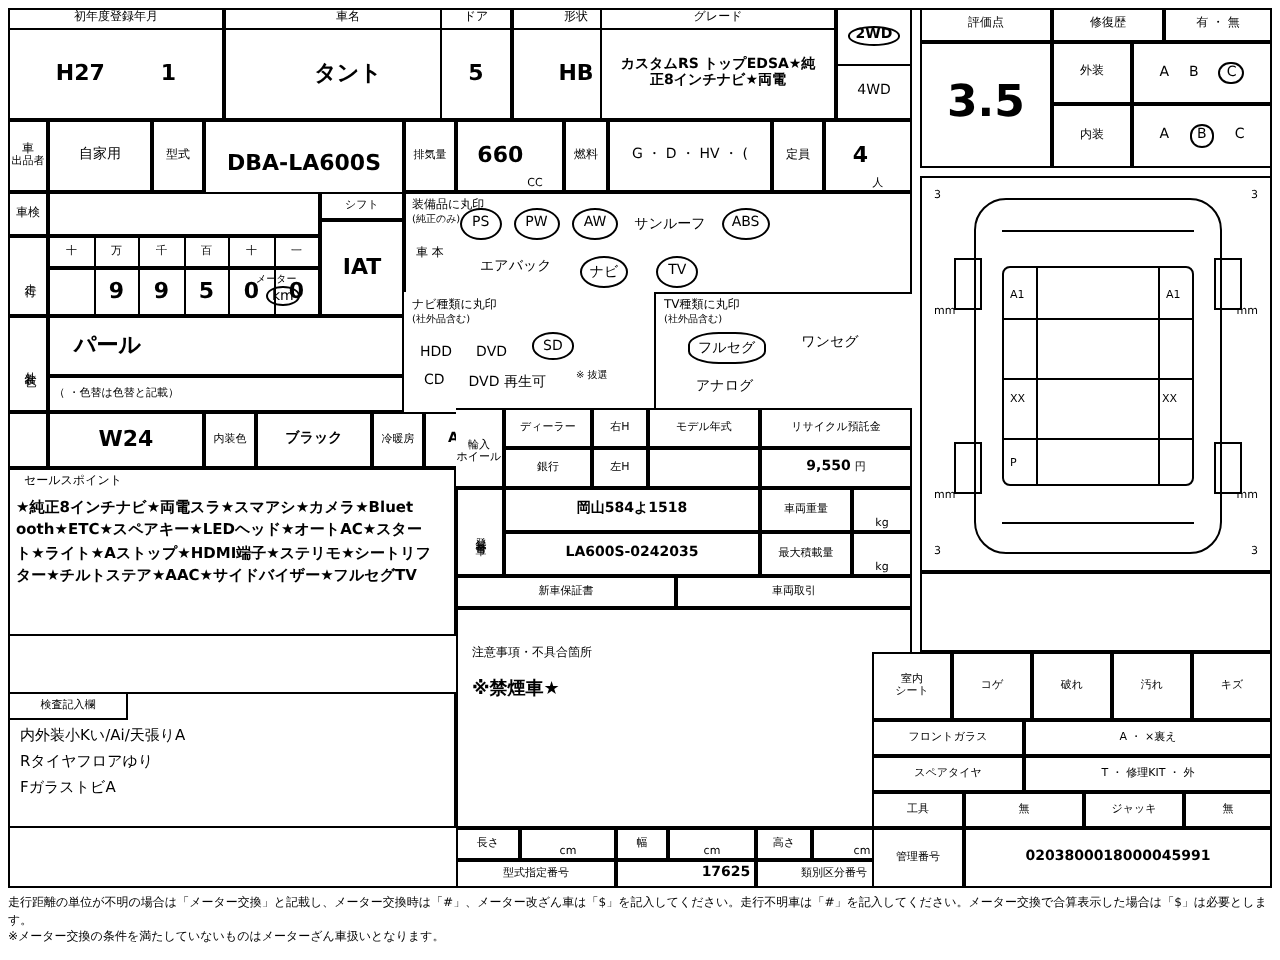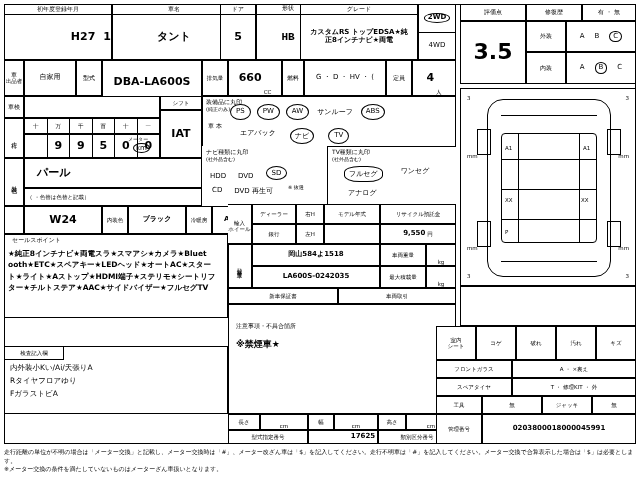--- a/index.html
+++ b/index.html
@@ -36,37 +36,37 @@
 </style>
 </head>
 <body>
 
 <div class="sheet">
 
   <div class="c" style="left:4px;top:4px;width:632px;height:440px;"></div>
 
   <div class="c col" style="left:4px;top:4px;width:108px;height:56px;">
     <div class="xs" style="align-self:stretch;border-bottom:1px solid #000;text-align:center;padding:1px 0;">初年度登録年月</div>
-    <div style="flex:1;display:flex;align-items:center;justify-content:flex-end;width:100%;">
+    <div style="flex:1;display:flex;align-items:center;justify-content:center;width:100%;gap:20px;">
       <span class="med">H27</span>
       <span class="med" style="margin-left:8px;">1</span>
     </div>
   </div>
 
   <div class="c col" style="left:112px;top:4px;width:124px;height:56px;">
     <div class="xs" style="align-self:stretch;border-bottom:1px solid #000;text-align:center;padding:1px 0;">車名</div>
     <div class="med" style="flex:1;display:flex;align-items:center;">タント</div>
   </div>
 
   <div class="c col" style="left:220px;top:4px;width:36px;height:56px;">
     <div class="xs" style="align-self:stretch;border-bottom:1px solid #000;text-align:center;padding:1px 0;">ドア</div>
     <div class="med" style="flex:1;display:flex;align-items:center;">5</div>
   </div>
 
-  <div class="c col" style="left:256px;top:4px;width:64px;height:56px;font-family:Liberation Mono, monospace;">
+  <div class="c col" style="left:256px;top:4px;width:64px;height:56px;">
     <div class="xs" style="align-self:stretch;border-bottom:1px solid #000;text-align:center;padding:1px 0;">形状</div>
     <div class="med" style="flex:1;display:flex;align-items:center;">HB</div>
   </div>
 
   <div class="c col" style="left:300px;top:4px;width:118px;height:56px;">
     <div class="xs" style="align-self:stretch;border-bottom:1px solid #000;text-align:center;padding:1px 0;">グレード</div>
     <div style="flex:1;display:flex;flex-direction:column;justify-content:center;width:100%;">
       <div class="sm b">カスタムRS トップEDSA★純</div>
       <div class="sm b">正8インチナビ★両電</div>
     </div>

